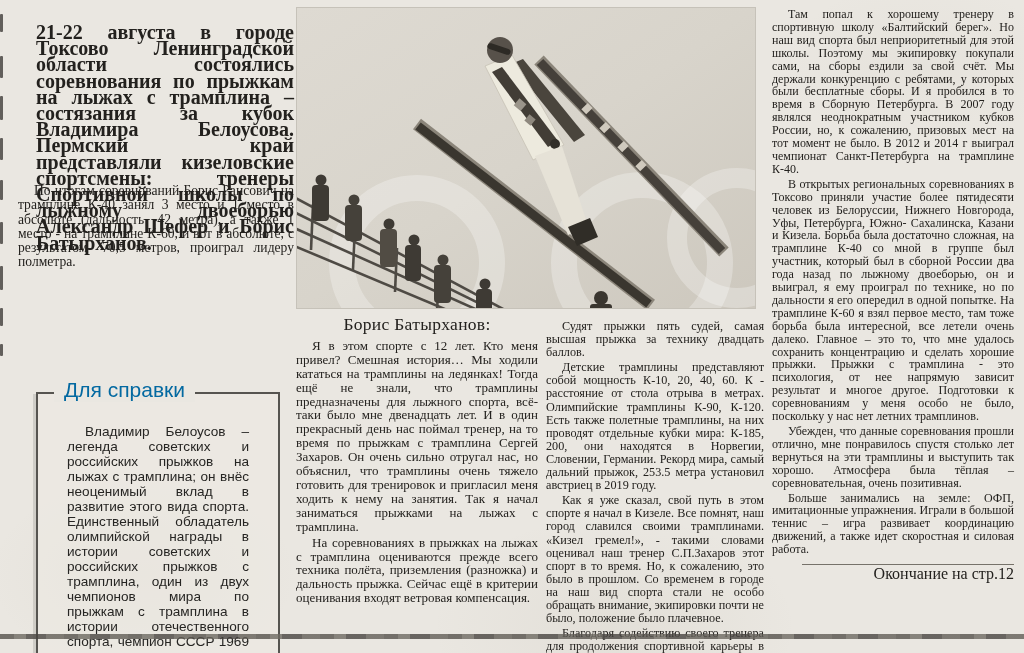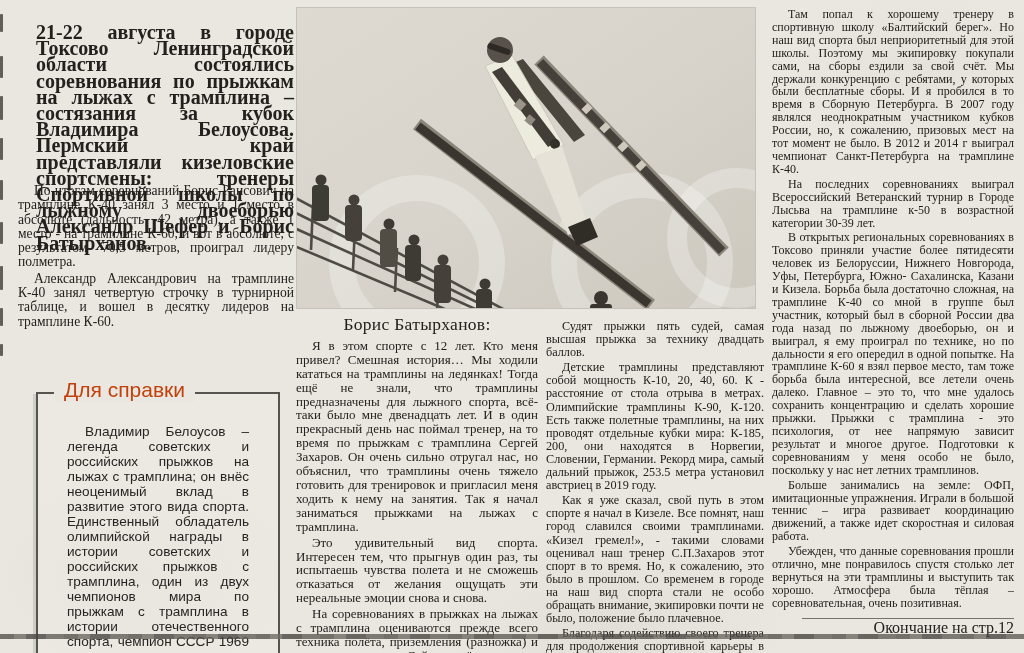--- a/index.html
+++ b/index.html
@@ -23,21 +23,21 @@
   .c1body{left:18px;top:184px;width:276px;font-size:13.6px;line-height:14.3px;}
   
   .infobox{
     position:absolute;left:36px;top:392px;width:214px;
     border:2px solid #565450;padding:14px 13px 10px 13px;
     background:rgba(236,233,227,0.6);
     box-shadow:-3px 2px 0 rgba(90,88,82,0.18);
   }
   .infobox-title{
     position:absolute;top:-16px;left:16px;background:#eae7e1;
-    font-family:"Liberation Sans", sans-serif;font-size:21px;color:#c2410c;
+    font-family:"Liberation Sans", sans-serif;font-size:21px;color:#0369a1;
     padding:0 10px;white-space:nowrap;
   }
   .infobox-body{
     font-family:"Liberation Sans", sans-serif;font-weight:normal;
     font-size:13.6px;line-height:15px;text-align:justify;text-indent:18px;
     color:#262523;margin:16px;hyphens:auto;
   }
   
   .photo{position:absolute;left:297px;top:8px;width:458px;height:300px;outline:1px solid #c6c2b9;}
   
@@ -73,21 +73,20 @@
     <div class="edge-mark" style="top:222px;height:22px;"></div>
     <div class="edge-mark" style="top:266px;height:24px;"></div>
     <div class="edge-mark" style="top:308px;height:18px;"></div>
     <div class="edge-mark" style="top:344px;height:12px;"></div>
   </div>
 
   <div class="col intro">21-22 августа в городе Токсово Ленинградской области состоялись соревнования по прыжкам на лыжах с трамплина – состязания за кубок Владимира Белоусова. Пермский край представляли кизеловские спортсмены: тренеры Спортивной школы по лыжному двоеборью Александр Шефер и Борис Батырханов.</div>
 
   <div class="col c1body">
     <p>По итогам соревнований Борис Раисович на трамплине К-40 занял 3 место и 1 место в абсолюте (дальность -42 метра), а также 1 место - на трамплине К-60, и вот в абсолюте, с результатом- 70,5 метров, проиграл лидеру полметра.</p>
-    <p>Александр Александрович на трамплине К-40 занял четвертую строчку в турнирной таблице, и вошел в десятку лидеров на трамплине К-60.</p>
   </div>
 
   <div class="infobox">
     <div class="infobox-title">Для справки</div>
     <p class="infobox-body">Владимир Белоусов – легенда советских и российских прыжков на лыжах с трамплина; он внёс неоценимый вклад в развитие этого вида спорта. Единственный обладатель олимпийской награды в истории советских и российских прыжков с трамплина, один из двух чемпионов мира по прыжкам с трамплина в истории отечественного спорта, чемпион СССР 1969 года.</p>
   </div>
 
   <div class="photo">
     <svg width="458" height="300" viewBox="0 0 458 300" xmlns="http://www.w3.org/2000/svg">
       <defs>
@@ -171,35 +170,33 @@
         <rect x="190" y="38" width="24" height="6" rx="3" transform="rotate(18 202 41)" fill="#2d2a25"></rect>
         <rect x="219" y="92" width="9" height="9" transform="rotate(40 223 96)" fill="#9a948a"></rect>
         <rect x="229" y="108" width="8" height="8" transform="rotate(40 233 112)" fill="#8e887e"></rect>
       </g>
     </svg>
   </div>
 
   <div class="col c2">
     <p class="interview-heading">Борис Батырханов:</p>
     <p>Я в этом спорте с 12 лет. Кто меня привел? Смешная история… Мы ходили кататься на трамплины на ледянках! Тогда ещё не знали, что трамплины предназначены для лыжного спорта, всё-таки было мне двенадцать лет. И в один прекрасный день нас поймал тренер, на то время по прыжкам с трамплина Сергей Захаров. Он очень сильно отругал нас, но объяснил, что трамплины очень тяжело готовить для тренировок и пригласил меня ходить к нему на занятия. Так я начал заниматься прыжками на лыжах с трамплина.</p>
-    <p>Это удивительный вид спорта. Интересен тем, что прыгнув один раз, ты испытаешь чувства полета и не сможешь отказаться от желания ощущать эти нереальные эмоции снова и снова.</p>
     <p>На соревнованиях в прыжках на лыжах с трамплина оцениваются прежде всего техника полёта, приземления (разножка) и дальность прыжка. Сейчас ещё в критерии оценивания входят ветровая компенсация.</p>
   </div>
 
   <div class="col c3">
     <p>Судят прыжки пять судей, самая высшая прыжка за технику двадцать баллов.</p>
     <p>Детские трамплины представляют собой мощность К-10, 20, 40, 60. К - расстояние от стола отрыва в метрах. Олимпийские трамплины К-90, К-120. Есть также полетные трамплины, на них проводят отдельные кубки мира: К-185, 200, они находятся в Норвегии, Словении, Германии. Рекорд мира, самый дальний прыжок, 253.5 метра установил австриец в 2019 году.</p>
     <p>Как я уже сказал, свой путь в этом спорте я начал в Кизеле. Все помнят, наш город славился своими трамплинами. «Кизел гремел!», - такими словами оценивал наш тренер С.П.Захаров этот спорт в то время. Но, к сожалению, это было в прошлом. Со временем в городе на наш вид спорта стали не особо обращать внимание, экипировки почти не было, положение было плачевное.</p>
     <p>Благодаря содействию своего тренера для продолжения спортивной карьеры в шестнадцать лет уехал в Санкт-Петербург.</p>
   </div>
 
   <div class="col c4">
     <p>Там попал к хорошему тренеру в спортивную школу «Балтийский берег». Но наш вид спорта был неприоритетный для этой школы. Поэтому мы экипировку покупали сами, на сборы ездили за свой счёт. Мы держали конкуренцию с ребятами, у которых были бесплатные сборы. И я пробился в то время в Сборную Петербурга. В 2007 году являлся неоднократным участником кубков России, но, к сожалению, призовых мест на тот момент не было. В 2012 и 2014 г выиграл чемпионат Санкт-Петербурга на трамплине К-40.</p>
-    <p>На последних соревнованиях выиграл Всероссийский Ветеранский турнир в Городе Лысьва на трамплине к-50 в возрастной категории 30-39 лет.</p>
     <p>В открытых региональных соревнованиях в Токсово приняли участие более пятидесяти человек из Белоруссии, Нижнего Новгорода, Уфы, Петербурга, Южно- Сахалинска, Казани и Кизела. Борьба была достаточно сложная, на трамплине К-40 со мной в группе был участник, который был в сборной России два года назад по лыжному двоеборью, он и выиграл, я ему проиграл по технике, но по дальности я его опередил в одной попытке. На трамплине К-60 я взял первое место, там тоже борьба была интересной, все летели очень далеко. Главное – это то, что мне удалось сохранить концентрацию и сделать хорошие прыжки. Прыжки с трамплина - это психология, от нее напрямую зависит результат и многое другое. Подготовки к соревнованиям у меня особо не было, поскольку у нас нет летних трамплинов.</p>
+    <p>Убежден, что данные соревнования прошли отлично, мне понравилось спустя столько лет вернуться на эти трамплины и выступить так хорошо. Атмосфера была тёплая – соревновательная, очень позитивная.</p>
     <p>Больше занимались на земле: ОФП, имитационные упражнения. Играли в большой теннис – игра развивает координацию движений, а также идет скоростная и силовая работа.</p>
-    <p>Убежден, что данные соревнования прошли отлично, мне понравилось спустя столько лет вернуться на эти трамплины и выступить так хорошо. Атмосфера была тёплая – соревновательная, очень позитивная.</p>
     <hr class="footer-sep">
     <p class="continuation">Окончание на стр.12</p>
   </div>
 
   <div class="bottom-band"></div>
 </div>
 
 </body></html>

